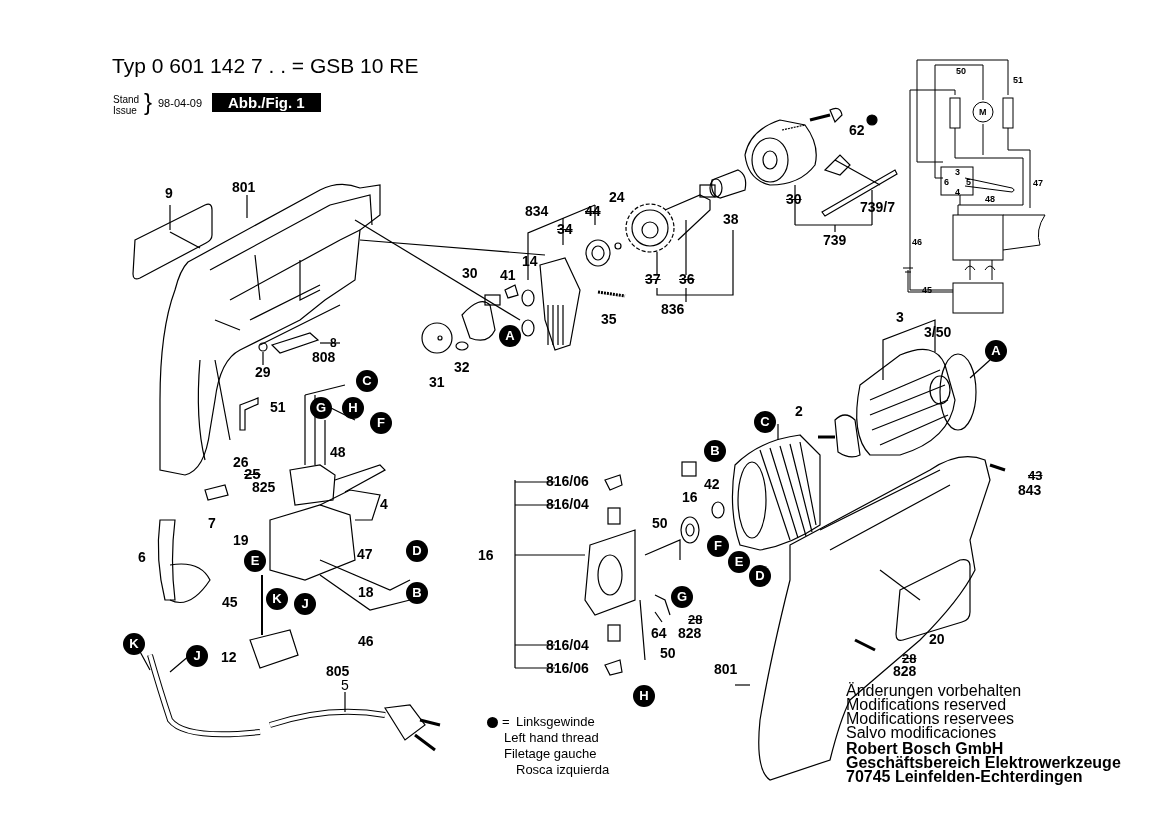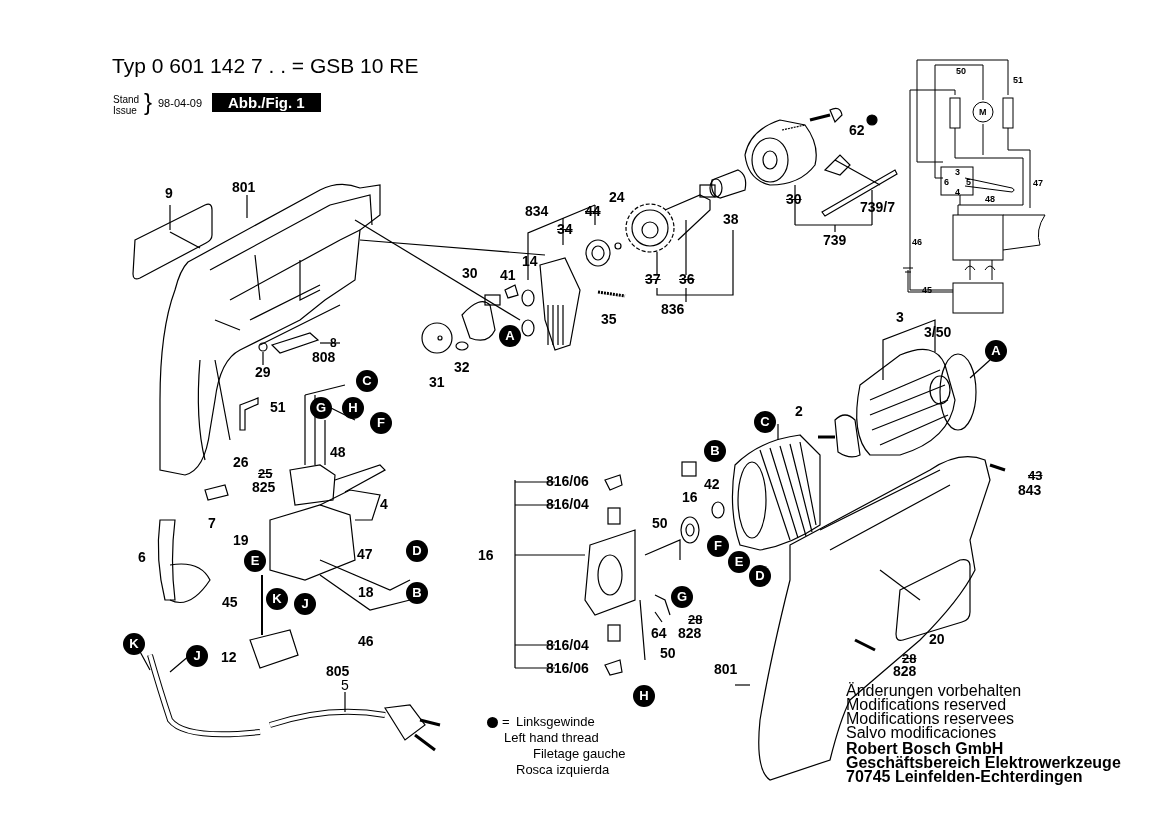--- a/index.html
+++ b/index.html
@@ -209,21 +209,21 @@
 <div class="lbl" style="left:679px;top:272px;text-decoration:line-through">36</div>
 <div class="lbl" style="left:661px;top:302px">836</div>
 <div class="lbl" style="left:723px;top:212px">38</div>
 <div class="lbl" style="left:849px;top:123px">62</div>
 <div class="lbl" style="left:786px;top:192px;text-decoration:line-through">30</div>
 <div class="lbl" style="left:860px;top:200px">739/7</div>
 <div class="lbl" style="left:823px;top:233px">739</div>
 <div class="lbl" style="left:270px;top:400px">51</div>
 <div class="lbl" style="left:330px;top:445px">48</div>
 <div class="lbl" style="left:233px;top:455px">26</div>
-<div class="lbl" style="left:258px;top:466px;text-decoration:line-through;font-size:13px">25</div>
+<div class="lbl" style="left:244px;top:466px;text-decoration:line-through;font-size:15px">25</div>
 <div class="lbl" style="left:252px;top:480px">825</div>
 <div class="lbl" style="left:208px;top:516px">7</div>
 <div class="lbl" style="left:233px;top:533px">19</div>
 <div class="lbl" style="left:380px;top:497px">4</div>
 <div class="lbl" style="left:357px;top:547px">47</div>
 <div class="lbl" style="left:358px;top:585px">18</div>
 <div class="lbl" style="left:138px;top:550px">6</div>
 <div class="lbl" style="left:222px;top:595px">45</div>
 <div class="lbl" style="left:358px;top:634px">46</div>
 <div class="lbl" style="left:221px;top:650px">12</div>
@@ -281,21 +281,21 @@
 <div class="schem-lbl" style="left:955px;top:187px">4</div>
 <div class="schem-lbl" style="left:1033px;top:178px">47</div>
 <div class="schem-lbl" style="left:985px;top:194px">48</div>
 <div class="schem-lbl" style="left:912px;top:237px">46</div>
 <div class="schem-lbl" style="left:922px;top:285px">45</div>
 
 <div class="abs" style="left:487px;top:717px;width:11px;height:11px;border-radius:50%;background:#000"></div>
 <div class="note" style="left:502px;top:714px">=</div>
 <div class="note" style="left:516px;top:714px">Linksgewinde</div>
 <div class="note" style="left:504px;top:730px">Left hand thread</div>
-<div class="note" style="left:533px;top:746px">Filetage gauche</div>
+<div class="note" style="left:504px;top:746px">Filetage gauche</div>
 <div class="note" style="left:516px;top:762px">Rosca izquierda</div>
 
 <div class="addr" style="left:846px;top:684px">
   <div>Änderungen vorbehalten</div>
   <div>Modifications reserved</div>
   <div>Modifications reservees</div>
   <div>Salvo modificaciones</div>
   <b style="margin-top:2px">Robert Bosch GmbH</b>
   <b>Geschäftsbereich Elektrowerkzeuge</b>
   <b>70745 Leinfelden-Echterdingen</b>

